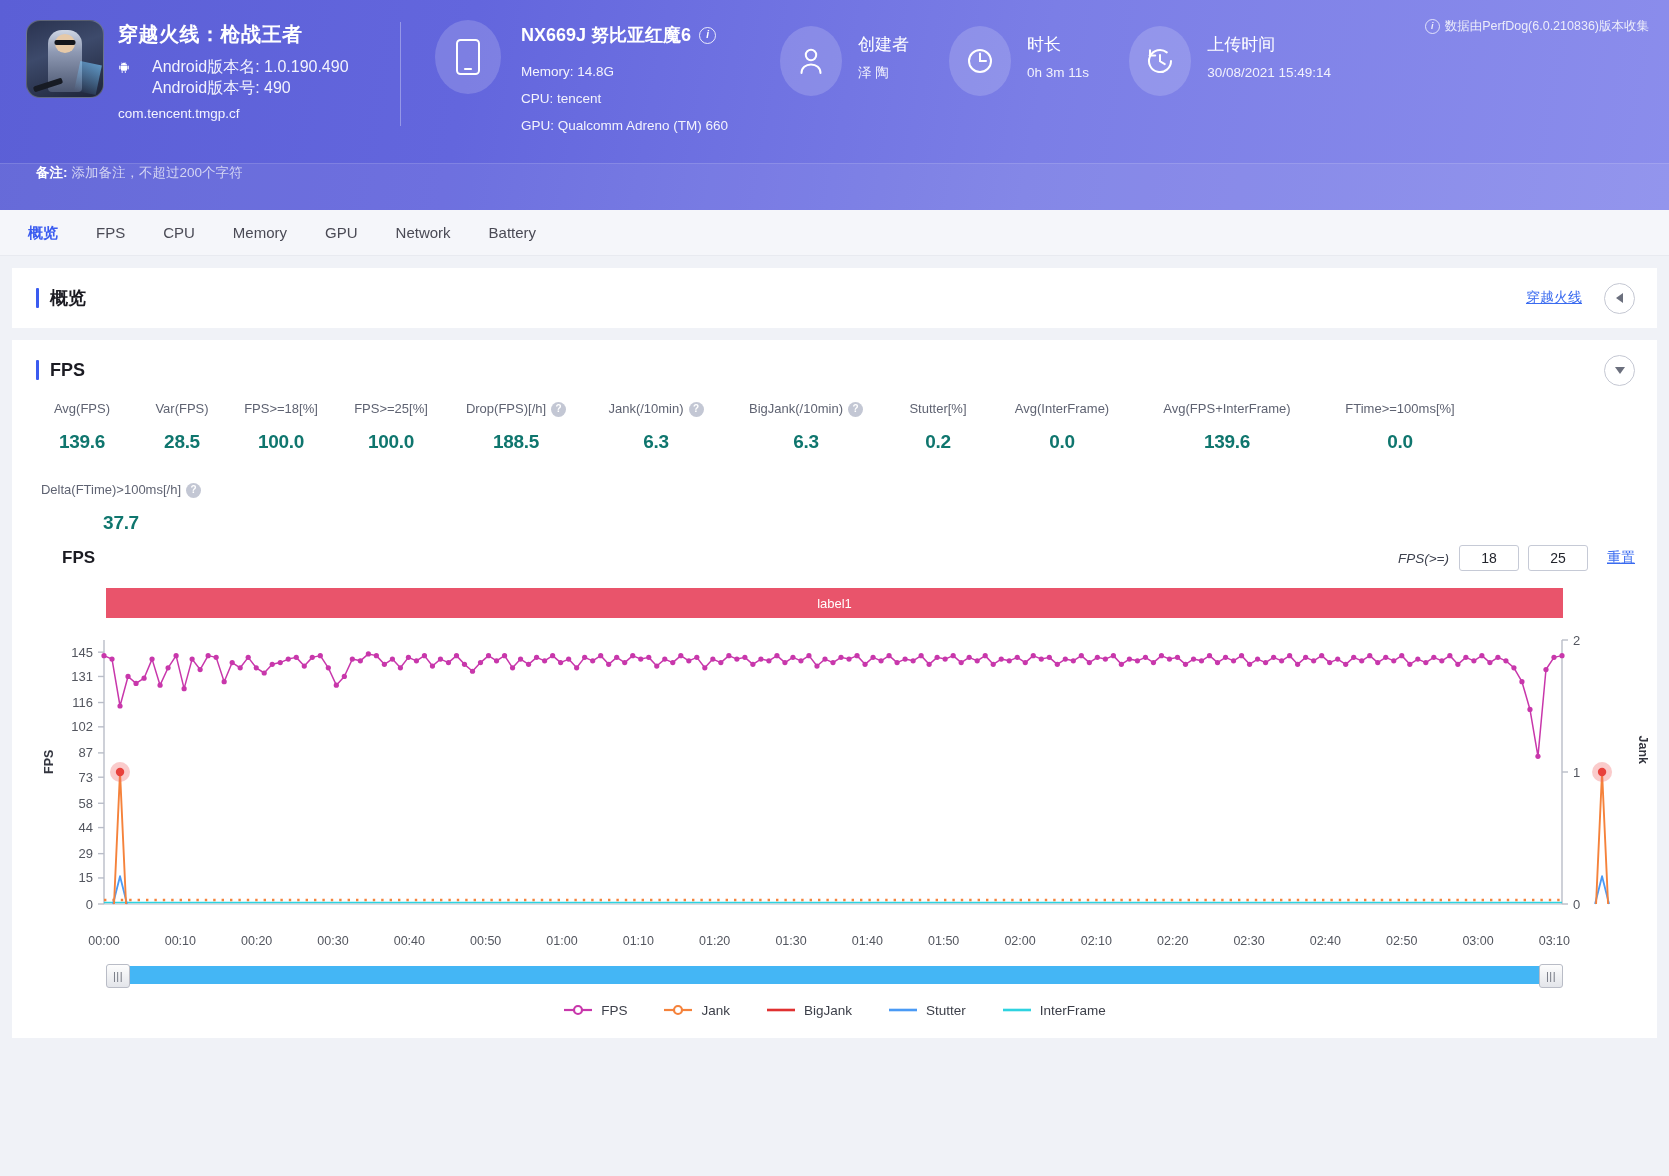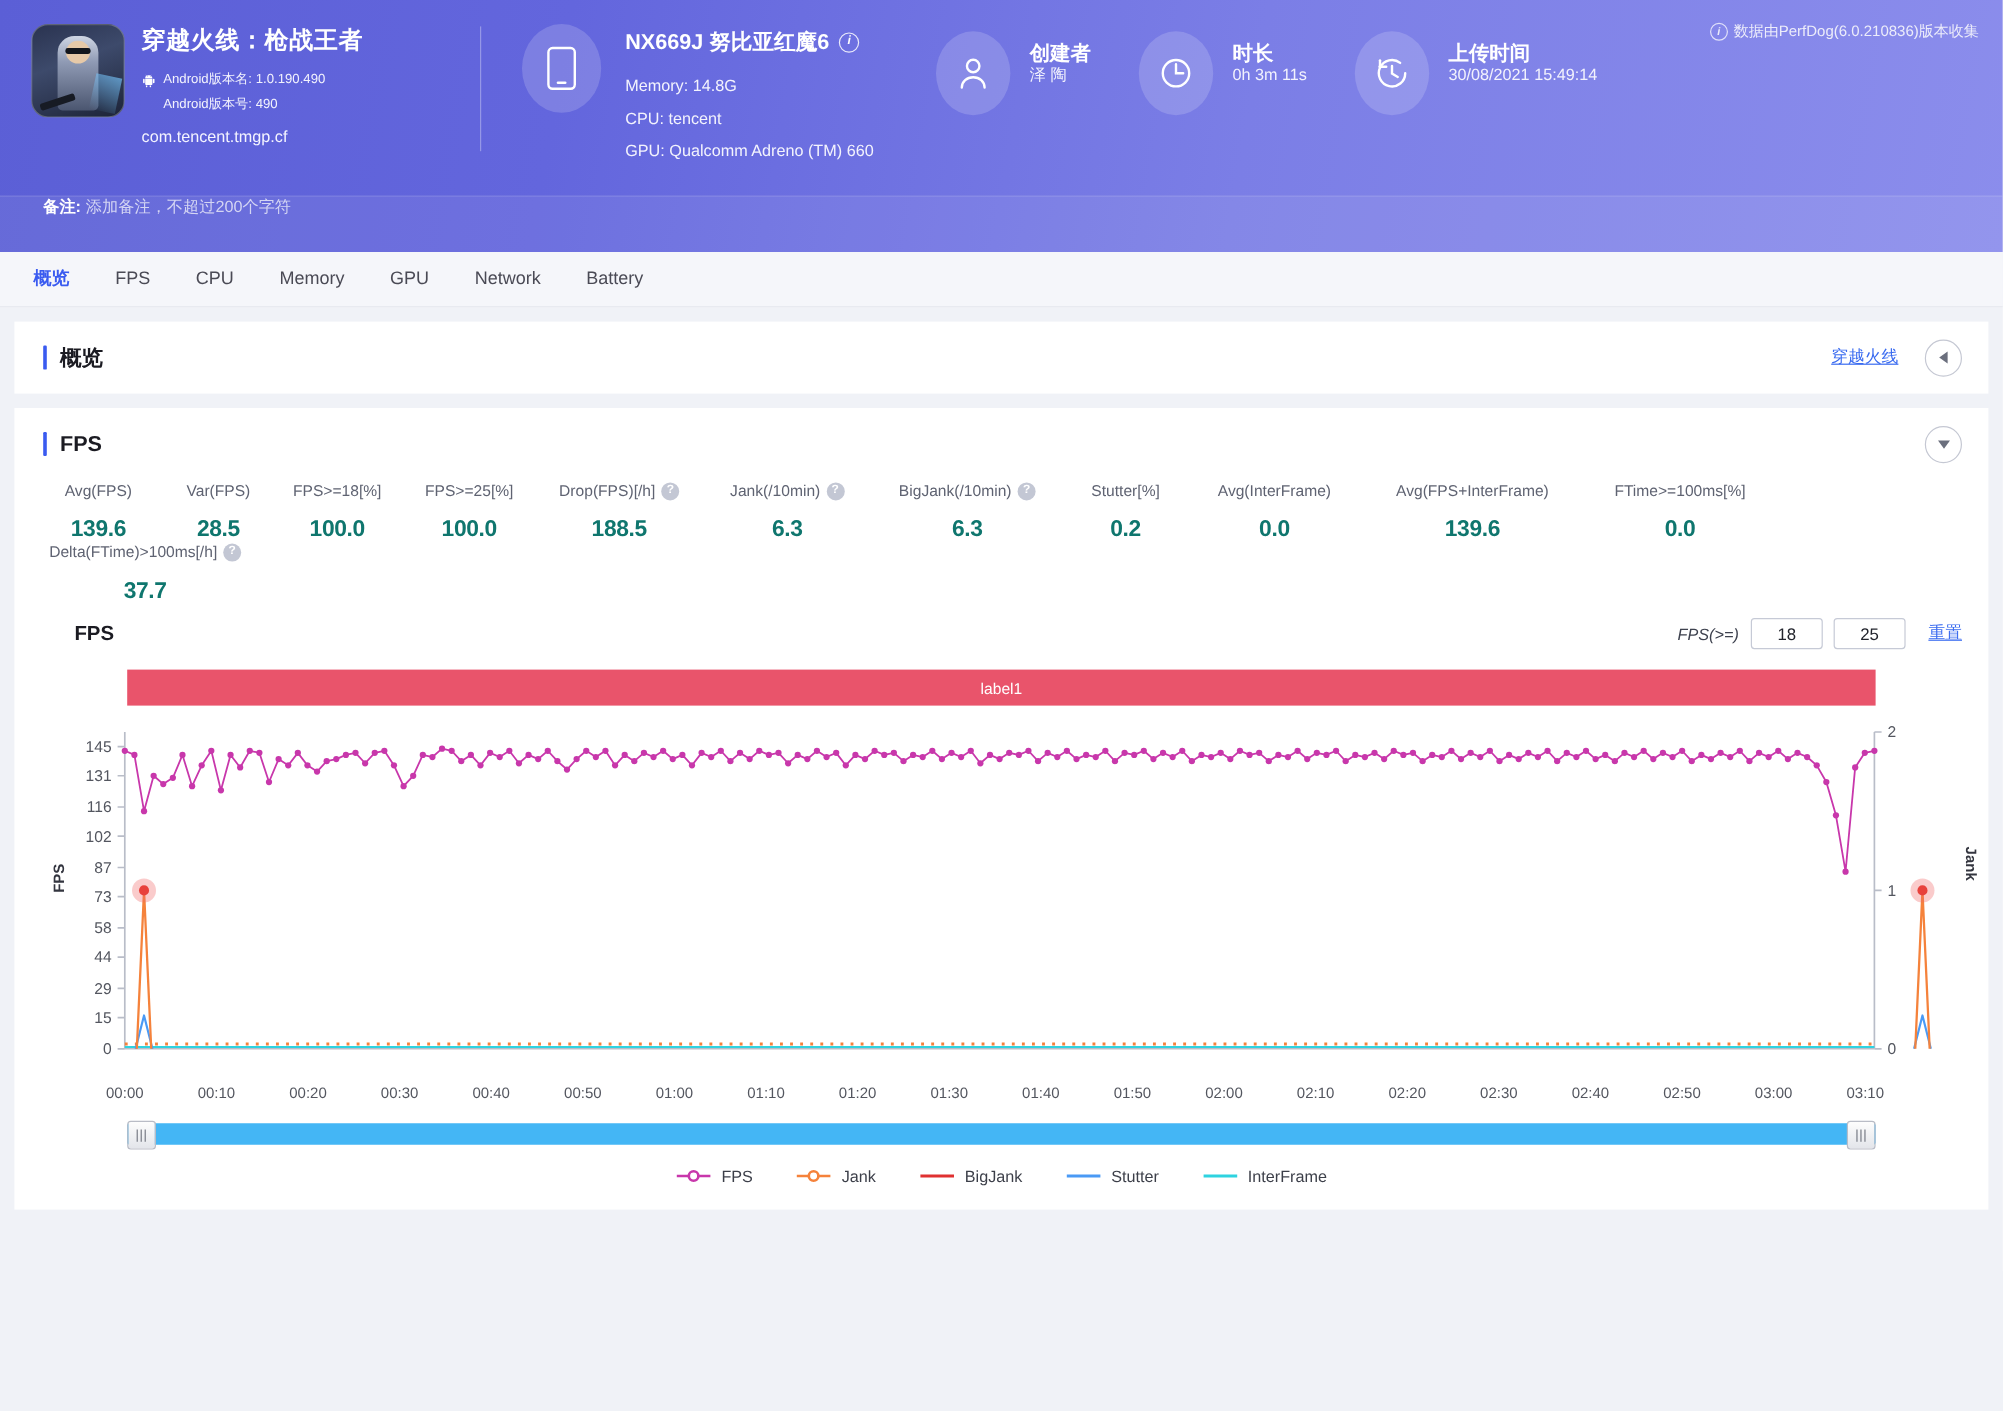--- a/index.html
+++ b/index.html
@@ -44,21 +44,21 @@
     position:absolute;left:6px;bottom:9px;width:30px;height:6px;
     background:#171b24;transform:rotate(-18deg);border-radius:2px;
   }
   .app-icon .glow{
     position:absolute;right:4px;bottom:4px;width:22px;height:30px;
     background:linear-gradient(200deg,rgba(120,200,255,.65),rgba(255,255,255,0));
     transform:rotate(12deg);
   }
   .app-meta{padding-left:14px;padding-top:1px;}
   .app-title{font-size:20px;font-weight:bold;letter-spacing:.5px;line-height:1;margin:3px 0 12px 0;}
-  .meta-line{font-size:11px;line-height:21px;color:#f2f2fd;display:flex;align-items:center;}
+  .meta-line{font-size:16px;line-height:21px;color:#f2f2fd;display:flex;align-items:center;gap:16px;}
   .andro-ico{display:inline-block;width:13px;margin-right:5px;text-align:center;}
   .andro-ico svg{display:block;}
   .pkg{font-size:13.5px;margin-top:8px;color:#f4f4ff;}
 
   .vdiv{width:1px;height:104px;background:rgba(255,255,255,.33);margin:2px 0 0 0;}
 
   .dev-block{display:flex;padding-left:34px;}
   .dev-circle{
     width:66px;height:74px;border-radius:50%;
     background:rgba(255,255,255,.17);
@@ -74,21 +74,21 @@
   .dev-line{font-size:13.5px;line-height:27px;color:#f3f3fd;}
 
   .stats{display:flex;padding-left:52px;padding-top:6px;}
   .stat{display:flex;margin-right:40px;}
   .stat-circle{
     width:62px;height:70px;border-radius:50%;
     background:rgba(255,255,255,.17);
     display:flex;align-items:center;justify-content:center;flex:0 0 auto;
   }
   .stat-txt{padding-left:16px;}
-  .stat-label{font-size:17px;font-weight:bold;margin:10px 0 3px 0;line-height:1;}
+  .stat-label{font-size:17px;font-weight:normal;margin:10px 0 13px 0;line-height:1;}
   .stat-val{font-size:13.5px;color:#f2f2fd;line-height:1;}
 
   .perfdog{
     position:absolute;right:20px;top:18px;
     font-size:12.5px;color:#ececfa;display:flex;align-items:center;
   }
   .perfdog .info-dot{width:13px;height:13px;font-size:9px;margin:0 5px 0 0;border-color:rgba(255,255,255,.75);}
 
   .hdr-note{
     position:absolute;left:0;bottom:0;width:100%;height:47px;
@@ -134,21 +134,21 @@
   .mlab{
     font-size:13px;color:#5f6372;line-height:18px;
     display:flex;align-items:center;justify-content:center;white-space:nowrap;
   }
   .qm{
     display:inline-flex;align-items:center;justify-content:center;
     width:15px;height:15px;border-radius:50%;background:#c3c7d4;color:#fff;
     font-size:10px;font-weight:bold;margin-left:5px;line-height:1;cursor:pointer;
   }
   .mval{font-size:19px;font-weight:bold;color:#0f766e;line-height:1;margin-top:14px;letter-spacing:-.3px;}
-  .mrow2{}
+  .mrow2{margin-top:30px;}
 
   
   .chart-wrap{padding:0 0 16px 0;position:relative;}
   .chart-hd{display:flex;align-items:center;justify-content:space-between;padding:0 22px 0 50px;height:40px;}
   .chart-name{font-size:17px;font-weight:bold;color:#1b1b22;}
   .chart-ctrls{display:flex;align-items:center;}
   .fps-gte{font-size:13.5px;color:#3d414e;margin-right:10px;font-style:italic;}
   .num-in{
     width:60px;height:26px;border:1px solid #c6cad6;border-radius:3px;
     text-align:center;font-size:14px;color:#22242c;background:#fff;

